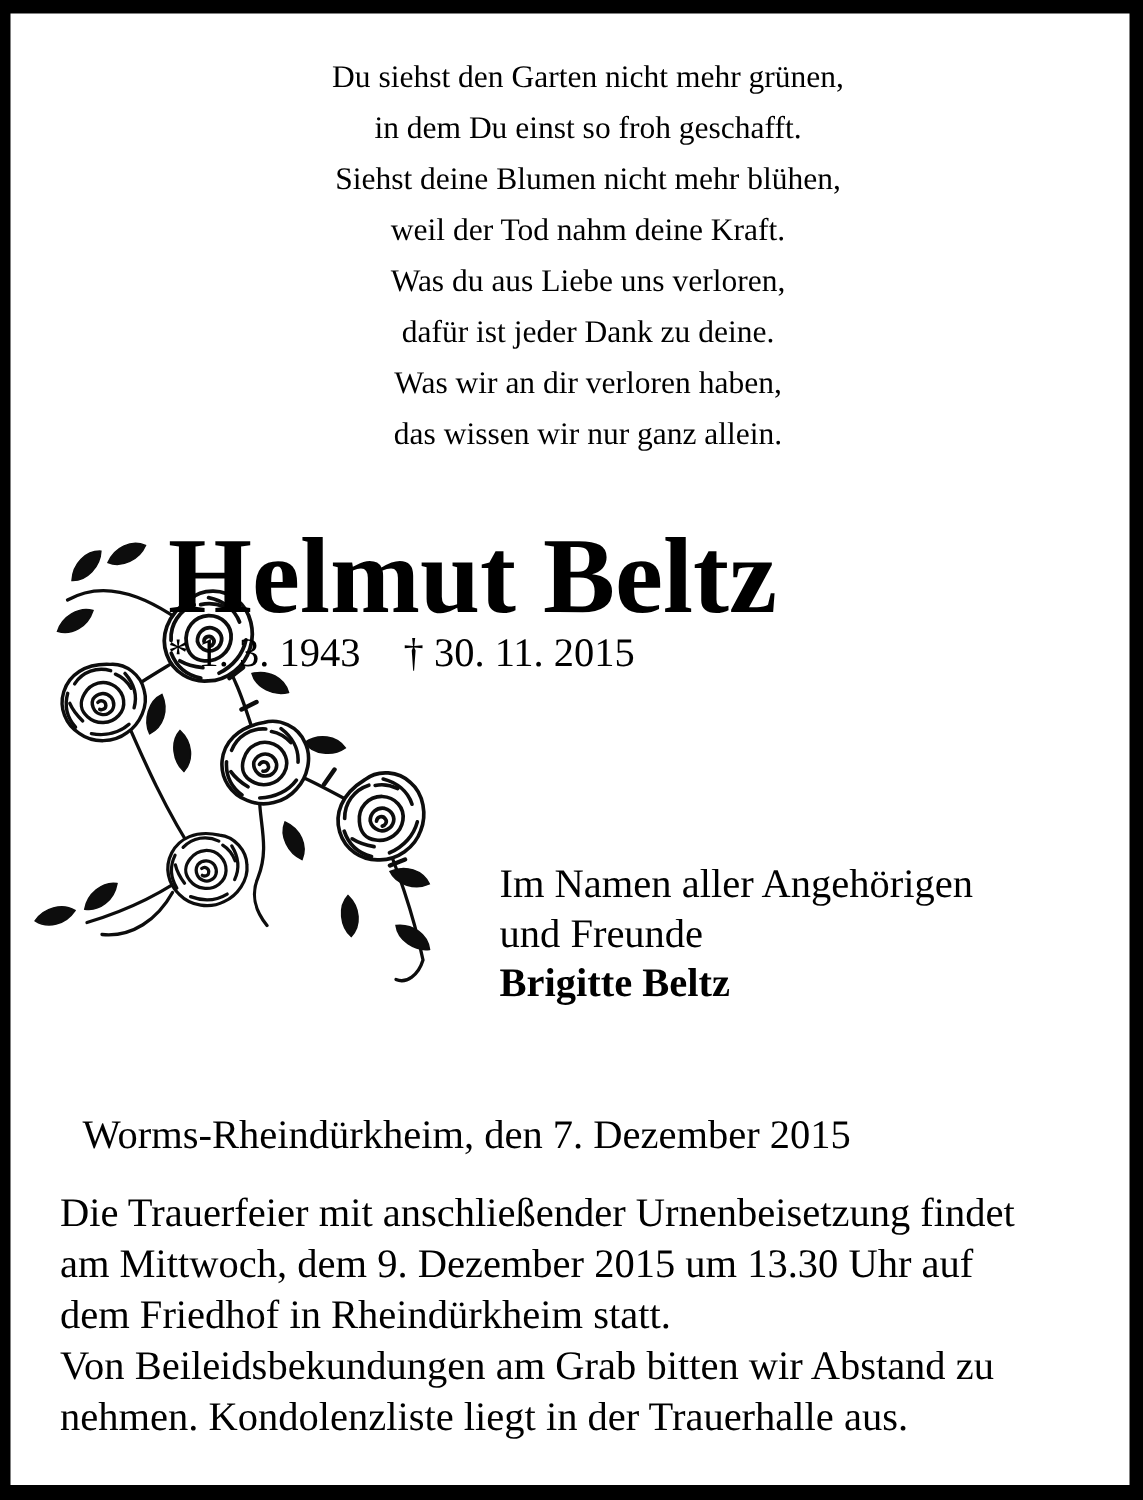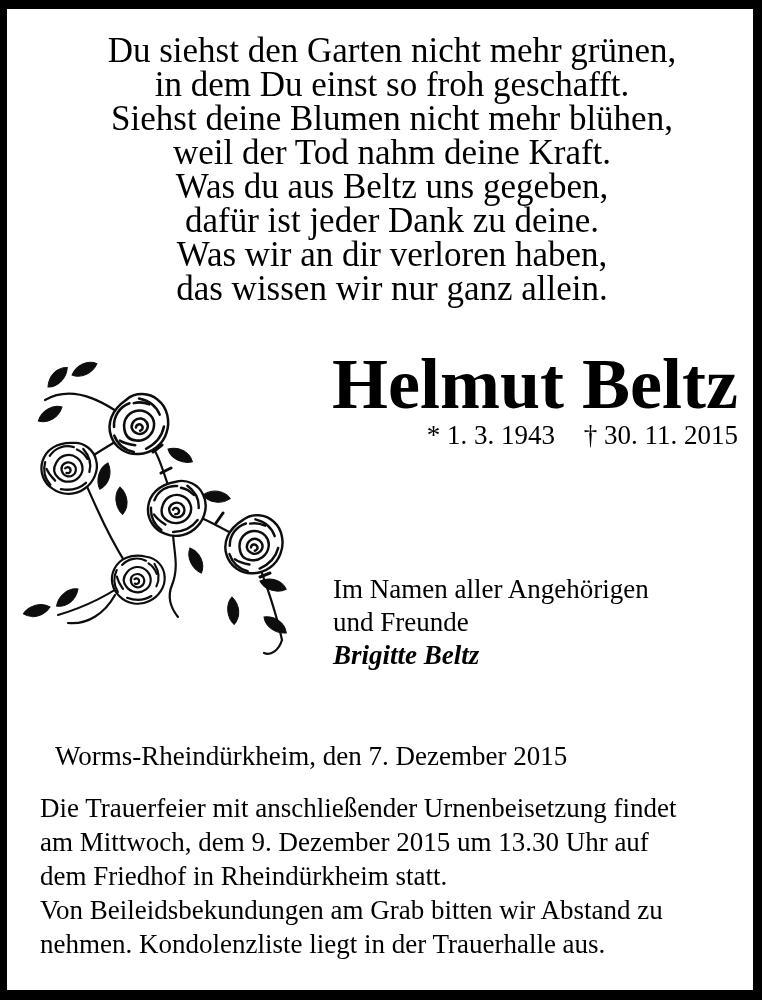--- a/index.html
+++ b/index.html
@@ -16,33 +16,33 @@
     position: absolute;
     left: 7px; top: 9px;
     width: 746px; height: 981px;
     background: #ffffff;
   }
   .poem {
     position: absolute;
     top: 25px; left: 16px; right: 0;
     padding-left: 8px;
     text-align: center;
-    font-size: 35px;
+    font-size: 21px;
     line-height: 34px;
     white-space: nowrap;
   }
   .rose-art {
     position: absolute;
     left: 13px; top: 336px;
     width: 302px; height: 325px;
   }
   .name-block {
     position: absolute;
     left: 105px; right: 15px; top: 339px;
-    text-align: right;
+    text-align: left;
   }
   .deceased-name {
     font-size: 72px;
     font-weight: bold;
     line-height: 1;
     letter-spacing: 0px;
     white-space: nowrap;
   }
   .dates {
     margin-top: -2px;
@@ -51,21 +51,21 @@
     white-space: nowrap;
   }
   .dates .death { margin-left: 22px; }
   .mourners {
     position: absolute;
     left: 326px; top: 564px;
     font-size: 27px;
     line-height: 33px;
     white-space: nowrap;
   }
-  .mourners .bold { font-weight: bold; font-style: italic; }
+  .mourners .bold { font-weight: bold; }
   .city-date {
     position: absolute;
     left: 48px; top: 730px;
     font-size: 27px;
     line-height: 34px;
     white-space: nowrap;
   }
   .notice {
     position: absolute;
     left: 33px; top: 782px; right: 6px;
@@ -83,21 +83,21 @@
 <body>
 
 <div class="page">
   <div class="inner">
 
     <div class="poem">
       <div>Du siehst den Garten nicht mehr grünen,</div>
       <div>in dem Du einst so froh geschafft.</div>
       <div>Siehst deine Blumen nicht mehr blühen,</div>
       <div>weil der Tod nahm deine Kraft.</div>
-      <div>Was du aus Beltz uns gegeben,</div>
+      <div>Was du aus Liebe uns verloren,</div>
       <div>dafür ist jeder Dank zu deine.</div>
       <div>Was wir an dir verloren haben,</div>
       <div>das wissen wir nur ganz allein.</div>
     </div>
 
     <svg class="rose-art" viewBox="0 0 302 325" xmlns="http://www.w3.org/2000/svg" aria-hidden="true">
       <defs>
         <path id="leaf" d="M0,0 C7,-9 19,-11 27,-5 C21,3 8,6 0,0 Z"></path>
         <g id="rose">
           <path class="rl" fill="#ffffff" d="M-4,-28 C6,-33 19,-29 25,-20 C32,-11 31,3 25,12 C19,22 6,28 -6,25 C-17,23 -26,14 -27,2 C-28,-10 -21,-22 -4,-28 Z"></path>

